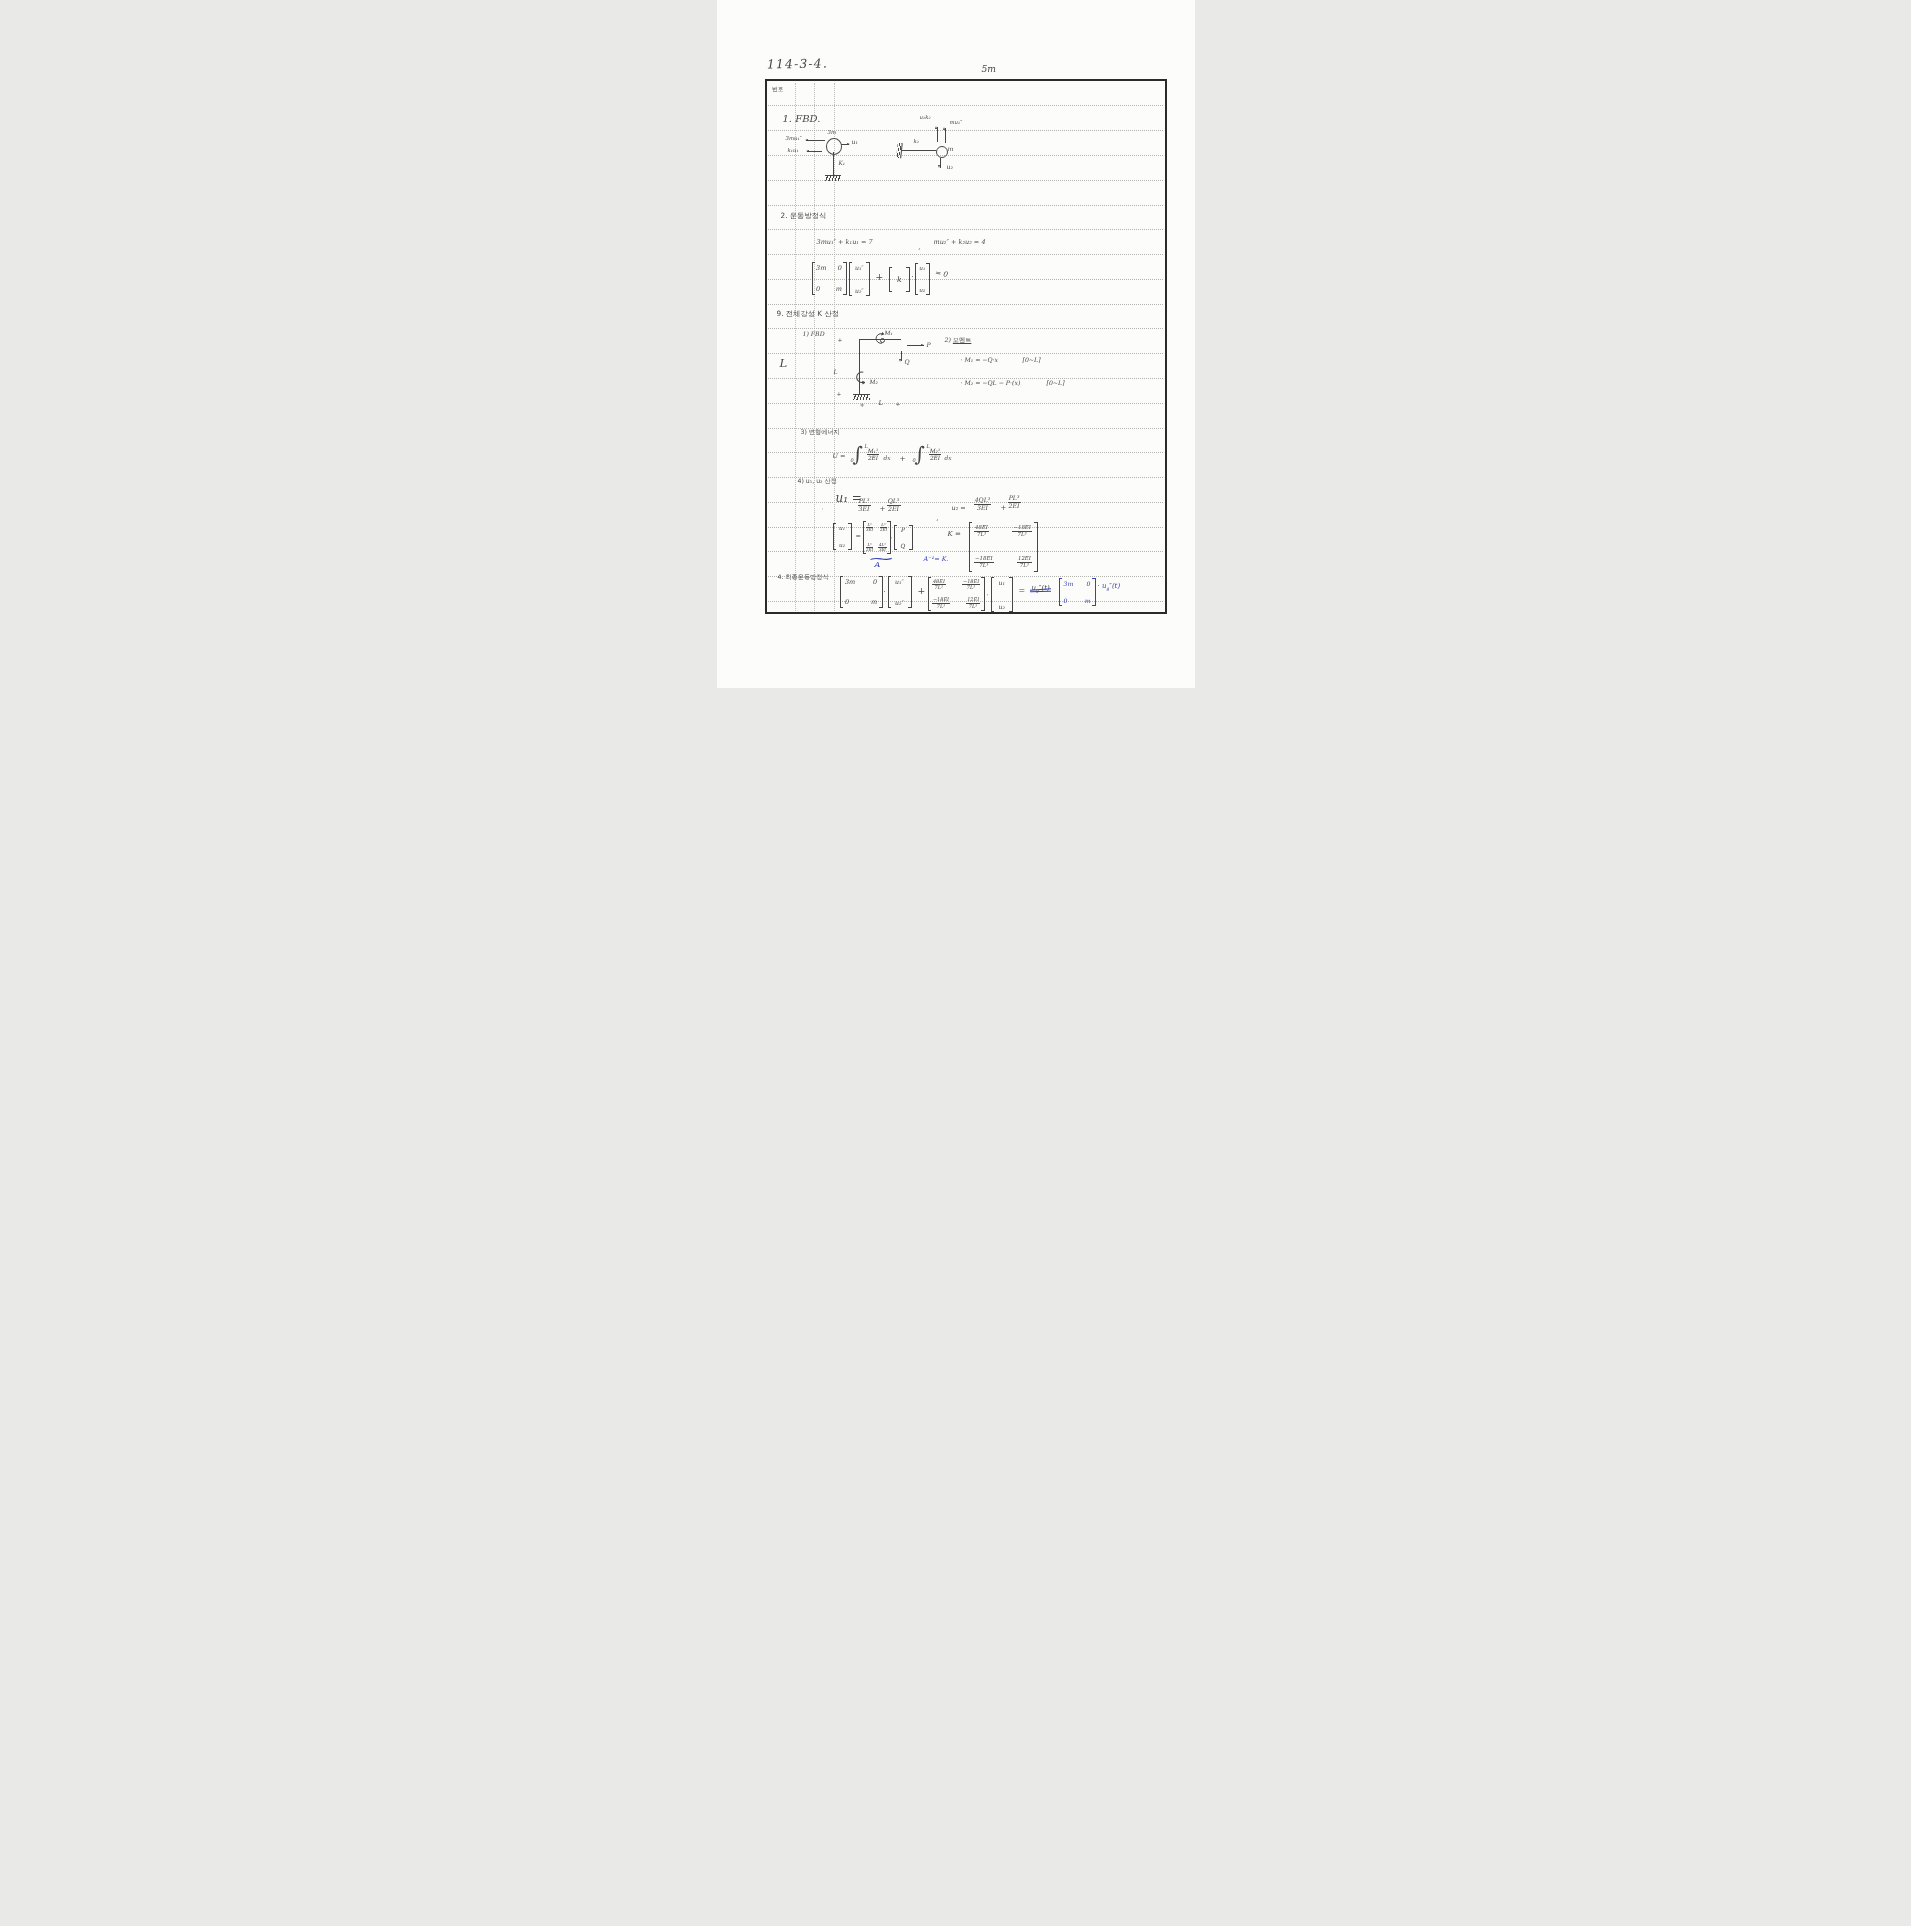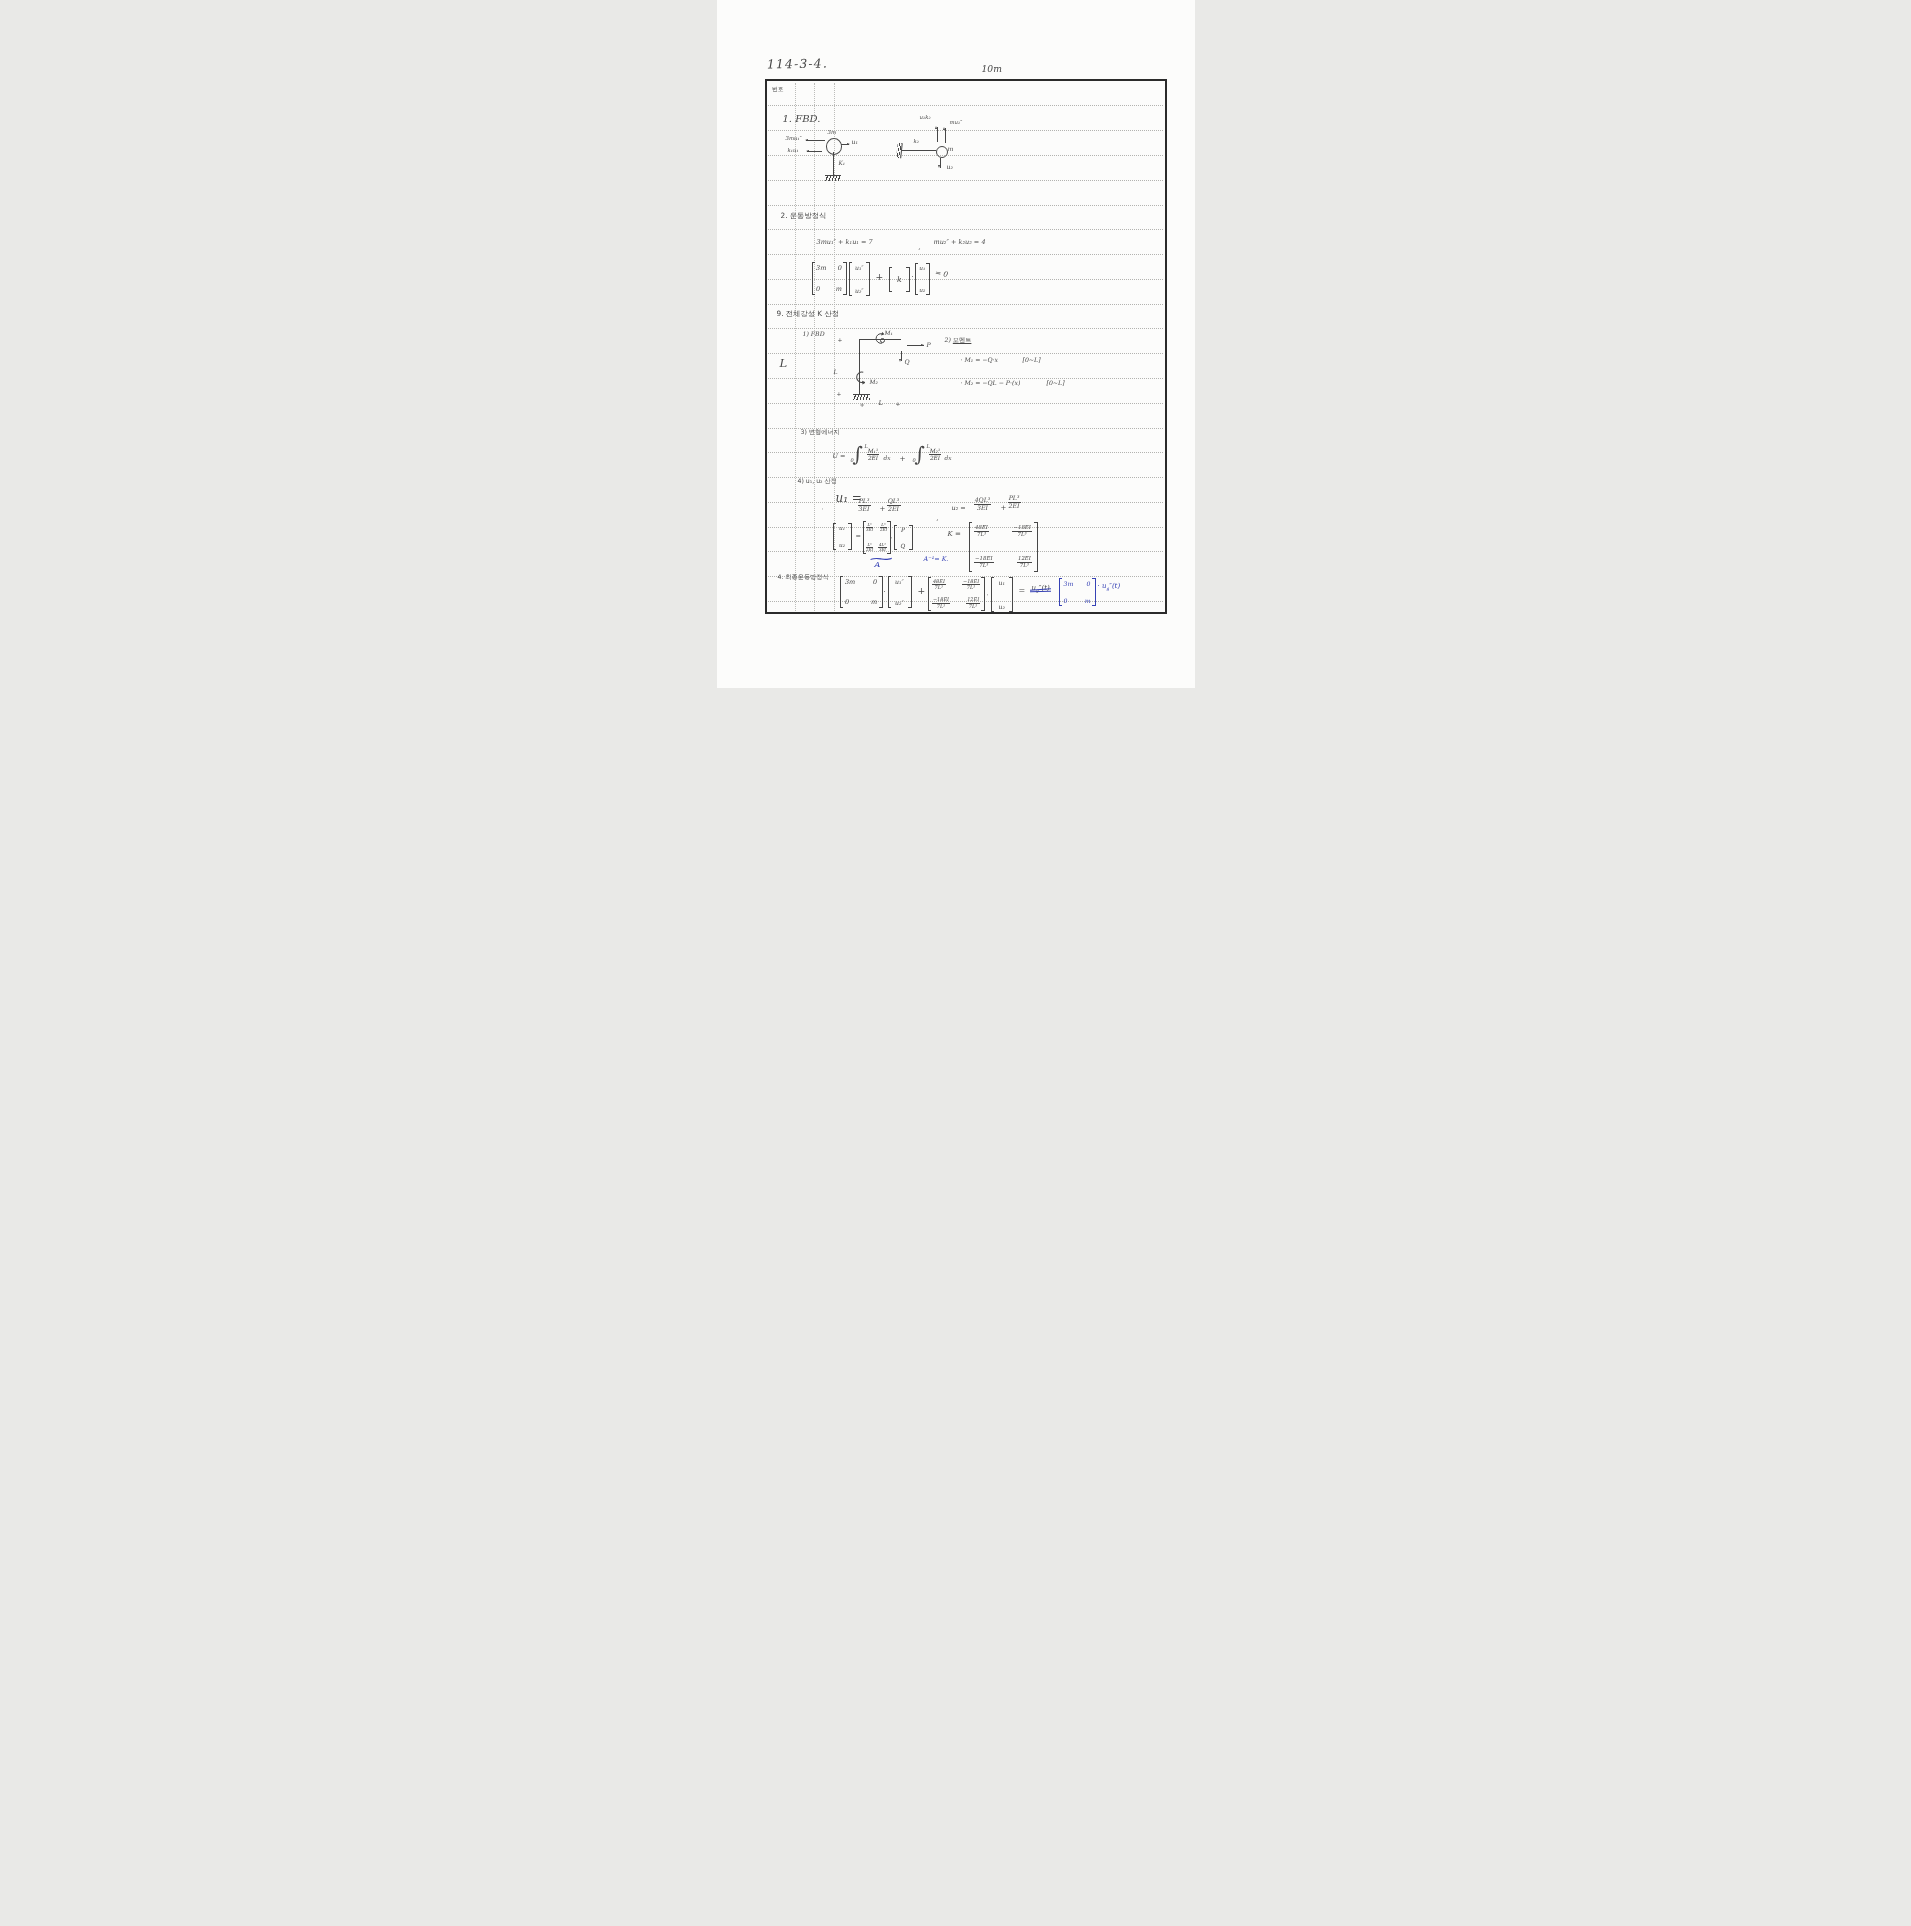--- a/index.html
+++ b/index.html
@@ -48,21 +48,21 @@
   .struck::after{top:66%;transform:rotate(-2deg);}
   .tilde{position:absolute;color:#3642b5;font-size:13px;font-family:"DejaVu Sans",sans-serif;transform:scaleX(2.6);transform-origin:left center;line-height:1;}
   sub{font-size:62%;}
 </style>
 </head>
 <body>
 
 <div class="page">
 
   <div class="t" style="left:50px;top:58px;font-size:12.3px;letter-spacing:1.2px;transform:rotate(-1deg);">114-3-4.</div>
-  <div class="t" style="left:265px;top:64px;font-size:9.2px;">10m</div>
+  <div class="t" style="left:265px;top:64px;font-size:9.2px;">5m</div>
 
   <div class="sheet">
     <div class="cl" style="left:28px;"></div>
     <div class="cl" style="left:47px;"></div>
     <div class="cl" style="left:67px;"></div>
     <div class="rl" style="top:24px;"></div>
     <div class="rl" style="top:49px;"></div>
     <div class="rl" style="top:74px;"></div>
     <div class="rl" style="top:99px;"></div>
     <div class="rl" style="top:124px;"></div>

